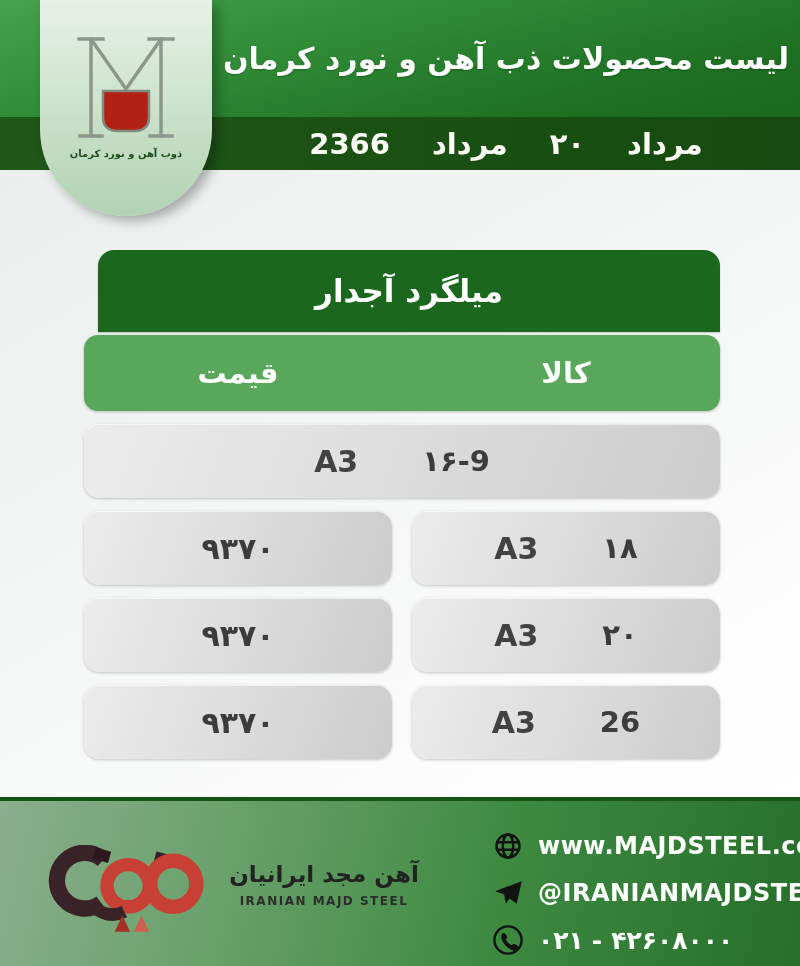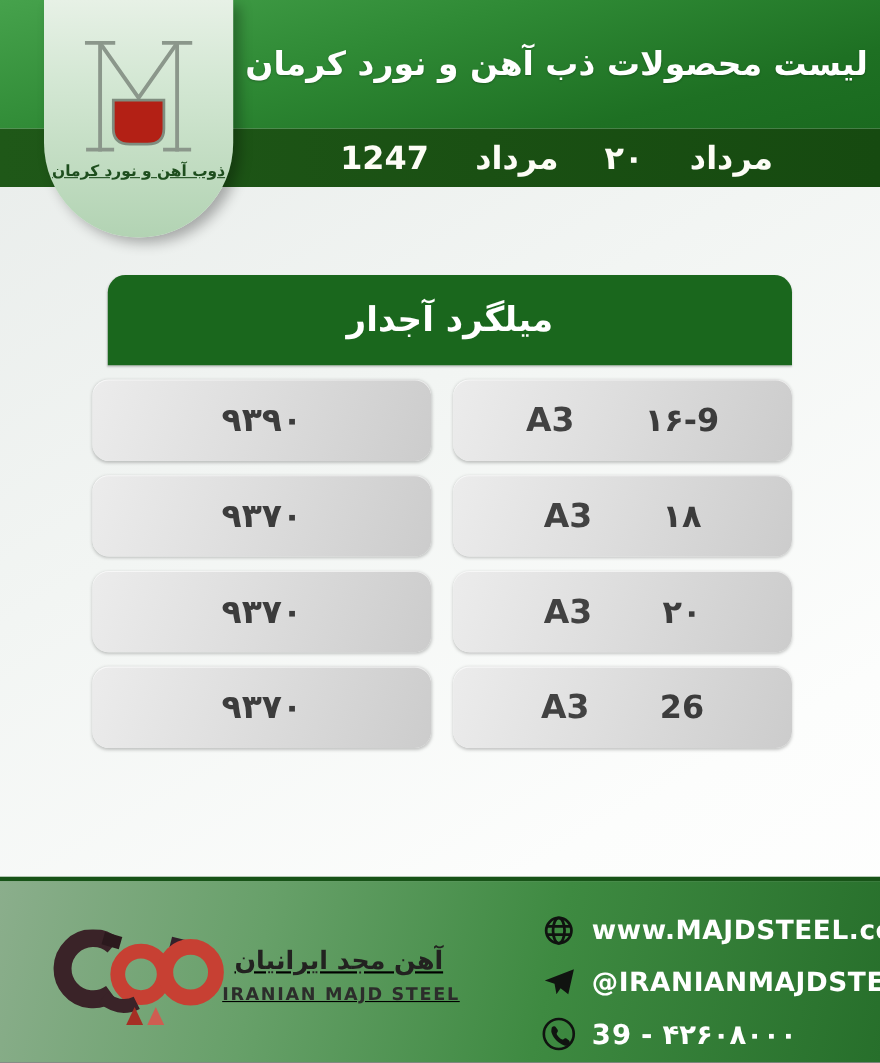--- a/index.html
+++ b/index.html
@@ -33,21 +33,21 @@
   
   .badge{
     position:absolute; left:40px; top:0; width:172px; height:216px; z-index:5;
     border-radius:0 0 86px 86px;
     background:linear-gradient(180deg,#e7f1e6 0%,#d3e7d3 35%,#c6dfc6 60%,#b2d3b3 100%);
     box-shadow:6px 5px 12px rgba(0,0,0,.30);
     display:flex; flex-direction:column; align-items:center;
   }
   .badge-logo{ margin-top:32px; }
   .badge-caption{
-    margin-top:4px; font-size:14px; font-weight:bold; color:#1e4e1e; white-space:nowrap;text-decoration:underline;
+    margin-top:4px; font-size:10px; font-weight:bold; color:#1e4e1e; white-space:nowrap;
   }
 
   
   .table{ position:absolute; left:84px; top:250px; width:636px; }
   .table-title{
     height:82px; border-radius:16px 16px 0 0; background:#1a671d;
     display:flex; align-items:center; justify-content:center;
     color:#fff; font-size:31px; font-weight:bold;
     box-shadow:0 1px 2px rgba(0,0,0,.2);
     margin-left:14px;
@@ -73,44 +73,44 @@
   .item-grade{ color:#424242; font-size:30px; font-weight:600; }
   .item-size{ color:#3c3c3c; font-size:29px; font-weight:bold; }
 
   
   .footer{
     position:absolute; left:0; top:797px; width:800px; height:169px;
     border-top:4px solid #175317;
     background:linear-gradient(103deg,#8bae8c 0%,#67a069 30%,#3e8a41 62%,#276f2b 100%);
   }
   .brand-logo{ position:absolute; left:36px; top:44px; }
-  .brand{ position:absolute; left:202px; top:60px; width:212px; text-align:center;text-decoration:underline; }
+  .brand{ position:absolute; left:218px; top:60px; width:212px; text-align:center; }
   .brand-fa{ font-size:23px; font-weight:bold; color:#222220; white-space:nowrap; }
-  .brand-en{ margin-top:7px; font-size:16px; font-weight:600; color:#2c2d2b; letter-spacing:1.5px; white-space:nowrap; }
+  .brand-en{ margin-top:7px; font-size:12px; font-weight:600; color:#2c2d2b; letter-spacing:1.5px; white-space:nowrap; }
   .contacts{ position:absolute; left:492px; top:28px; display:flex; flex-direction:column; gap:13px; }
   .contact{ display:flex; align-items:center; gap:14px; height:34px; cursor:pointer; }
   .cicon{ width:32px; height:32px; display:flex; align-items:center; justify-content:center; }
   .ctext{ color:#ffffff; font-size:24px; font-weight:bold; white-space:nowrap; letter-spacing:.5px; }
   .phone-text{ display:flex; align-items:center; gap:8px; color:#fff; font-size:25px; font-weight:bold; letter-spacing:1px; }
 </style>
 </head>
 <body>
 
 <div class="page">
 
   <div class="top-band">
     <div class="main-title" dir="rtl">لیست محصولات ذب آهن و نورد کرمان</div>
   </div>
 
   <div class="date-band">
     <div class="date-row" dir="rtl">
       <span>مرداد</span>
       <span>۲۰</span>
       <span>مرداد</span>
-      <span>1247</span>
+      <span>2366</span>
     </div>
   </div>
 
   <div class="badge">
     <svg class="badge-logo" width="102" height="112" viewBox="0 0 100 112">
       <g stroke="#8b978b" stroke-width="3.5" fill="none" stroke-linecap="square">
         <path d="M3 7 H27"></path>
           <path d="M73 7 H97"></path>
         <path d="M15 7 V104"></path>
           <path d="M85 7 V104"></path>
@@ -119,23 +119,26 @@
           <path d="M74 104 H96"></path>
       </g>
       <path d="M27 59 H73 V85 Q73 99 58 99 H42 Q27 99 27 85 Z" fill="#b32015" stroke="#7f8d7f" stroke-width="2.5"></path>
     </svg>
     <div class="badge-caption" dir="rtl">ذوب آهن و نورد کرمان</div>
   </div>
 
   <div class="table">
     <div class="table-title" dir="rtl">میلگرد آجدار</div>
 
-
-    <div class="trow">
-      <div class="cell price-cell" dir="ltr">۹۳۹۰</div>
+    <div class="thead">
+      <div class="hcell" dir="rtl">قیمت</div>
+      <div class="hcell" dir="rtl">کالا</div>
+    </div>
+
+    <div class="trow">
       <div class="cell item-cell" dir="ltr">
         <span class="item-grade">A3</span>
         <span class="item-size">۱۶-9</span>
       </div>
     </div>
 
     <div class="trow">
       <div class="cell price-cell" dir="ltr">۹۳۷۰</div>
       <div class="cell item-cell" dir="ltr">
         <span class="item-grade">A3</span>
@@ -204,21 +207,21 @@
       </div>
 
       <div class="contact">
         <span class="cicon">
           <svg width="32" height="32" viewBox="0 0 24 24">
             <circle cx="12" cy="12" r="10.2" stroke="#101310" stroke-width="1.8" fill="none"></circle>
             <path fill="#101310" d="M7.2 7.5c1-1 2.2-1 2.9 0l1 1.4c.5.7.3 1.6-.3 2.2-.3.3-.3.8-.1 1.2.8 1.4 1.9 2.5 3.3 3.3.4.2.9.2 1.2-.1.6-.6 1.5-.8 2.2-.3l1.4 1c1 .7 1 1.9 0 2.9-.8.8-2 1.1-3.1.7-4-1.4-7.2-4.6-8.6-8.6-.4-1.1-.1-2.3.1-3.7z"></path>
           </svg>
         </span>
         <span class="phone-text" dir="ltr">
-          <span>39</span>
+          <span>۰۲۱</span>
           <span>-</span>
           <span>۴۲۶۰۸۰۰۰</span>
         </span>
       </div>
 
     </div>
   </div>
 
 </div>
 

